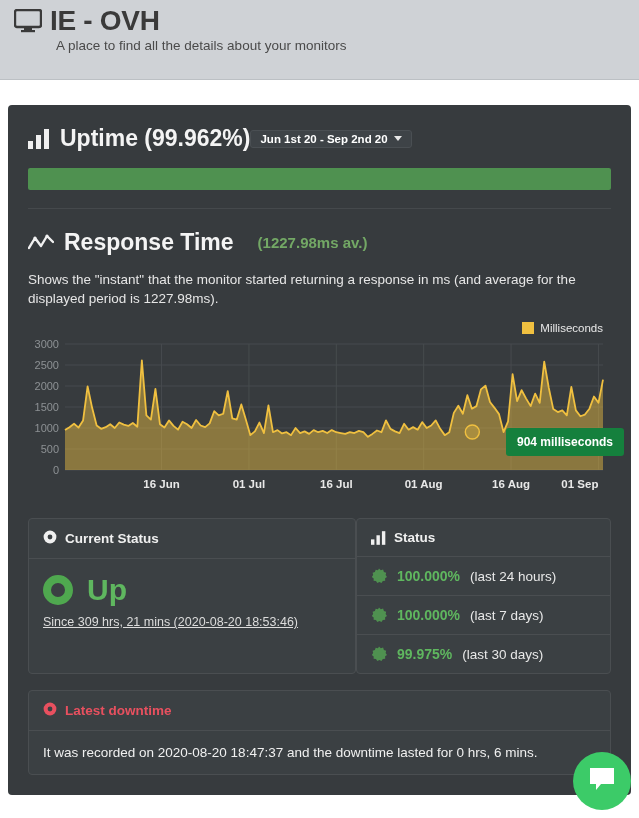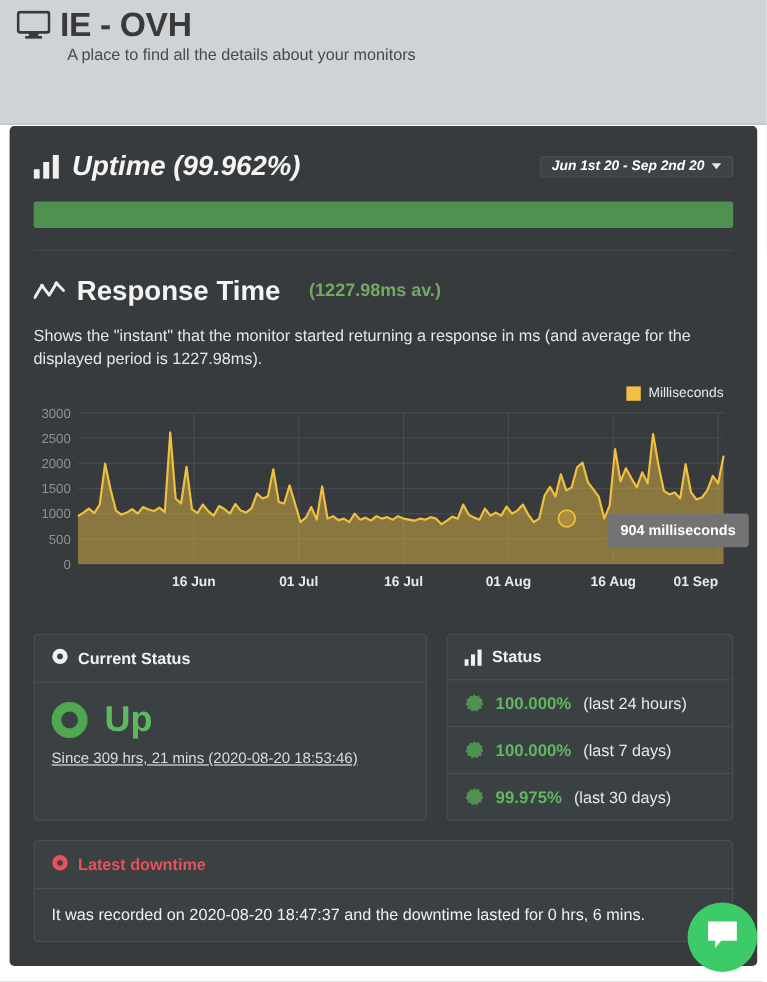--- a/index.html
+++ b/index.html
@@ -7,21 +7,21 @@
     padding: 0;
     width: 639px;
     height: 818px;
     background: #ffffff;
     font-family: "Liberation Sans", sans-serif;
     overflow: hidden;
   }
 
   
   #page-header {
-    height: 104px;
+    height: 80px;
     background: #cfd2d6;
     border-bottom: 1px solid #bcc0c4;
     box-sizing: border-box;
     padding: 6px 0 8px 14px;
     position: relative;
   }
   #header-title-row {
     display: flex;
     align-items: center;
     gap: 8px;
@@ -53,22 +53,20 @@
     width: 623px;
     background: #373b3e;
     border-radius: 4px;
     box-sizing: border-box;
     padding: 20px;
   }
 
   .section-head {
     display: flex;
     align-items: center;
-    justify-content: space-between;
-    font-style: italic;
   }
   .section-title-left {
     display: flex;
     align-items: center;
     gap: 10px;
   }
   .section-title {
     font-size: 23px;
     font-weight: bold;
     color: #f4f4f4;
@@ -146,34 +144,33 @@
   #legend-swatch {
     width: 12px; height: 12px;
     background: #f0c040;
     display: inline-block;
   }
   #chart-svg { display: block; }
   #chart-tooltip {
     position: absolute;
     left: 478px;
     top: 106px;
-    background: #737373;
+    background: #15803d;
     color: #ffffff;
     font-size: 12px;
     font-weight: bold;
     padding: 7px 11px;
     border-radius: 3px;
     white-space: nowrap;
   }
 
   
   #panels-row {
     display: flex;
-    gap: 16px;
-    margin-top: 26px;
+    margin-top: 16px;
   }
   .panel {
     background: #3b4043;
     border: 1px solid #4a4e51;
     border-radius: 4px;
     box-sizing: border-box;
     overflow: hidden;
   }
   #current-status-panel { width: 328px; }
   #uptime-panel { flex: 1; }

